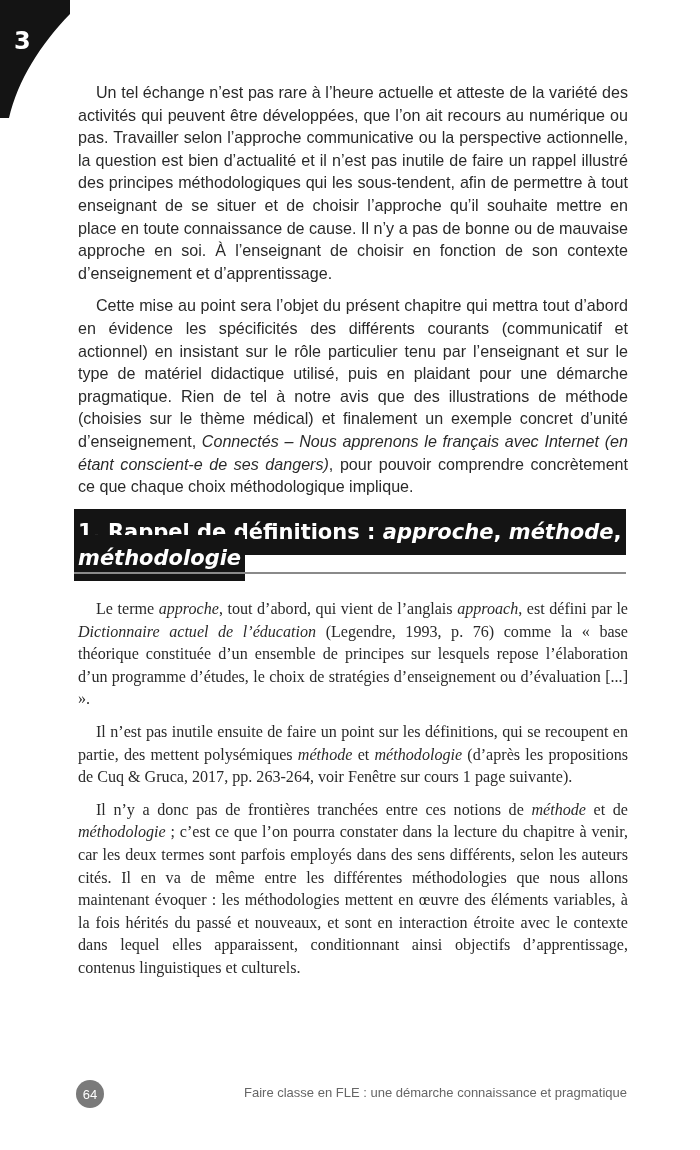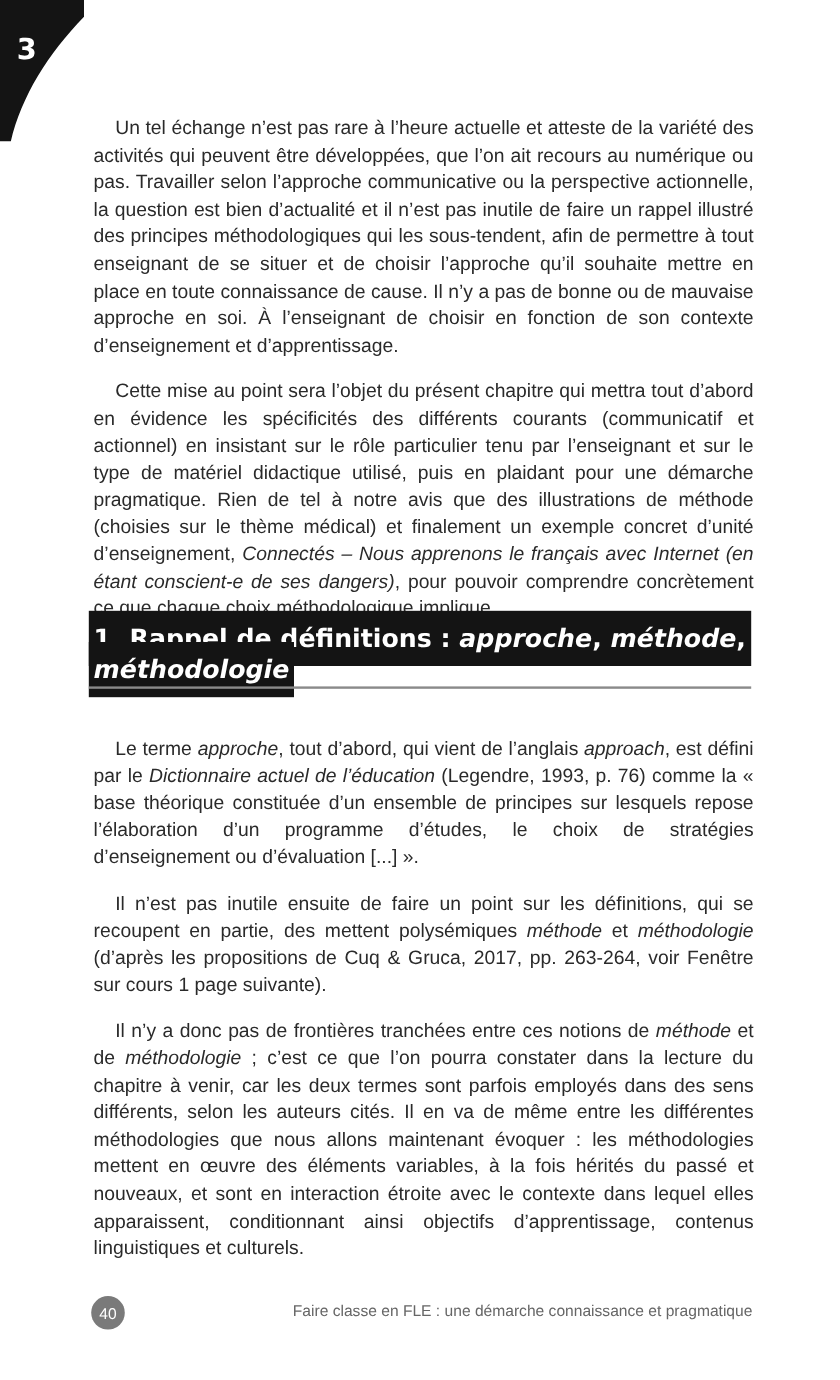--- a/index.html
+++ b/index.html
@@ -3,21 +3,21 @@
 <meta charset="utf-8">
 <style>
   html, body { margin: 0; padding: 0; background: #ffffff; }
   body { width: 700px; height: 1150px; position: relative; overflow: hidden;
          font-family: "Liberation Sans", "DejaVu Sans", sans-serif; color: #2a2a2a; }
   .tab-shape { position: absolute; left: 0; top: 0; width: 70px; height: 118px; }
   .chapter-number { position: absolute; left: 14px; top: 27px; color: #fff;
                     font-weight: bold; font-size: 24px; font-family: "DejaVu Sans", sans-serif; }
   .text-block { position: absolute; left: 78px; width: 550px; font-size: 16.1px;
                 line-height: 22.6px; text-align: justify; text-align-last: left; }
-  .text-block p { margin: 16px 0 10px 0; text-indent: 18px; }
+  .text-block p { margin: 1px 0 10px 0; text-indent: 18px; }
   .text-block i { font-style: italic; }
   .heading-wrap { position: absolute; left: 74px; top: 519px; width: 552px; }
   .heading { font-family: "DejaVu Sans", sans-serif; font-weight: bold; font-size: 21px;
              line-height: 26px; color: #fff; }
   .heading span.bg { background: #141414; padding: 11px 4px; box-decoration-break: clone;
                      -webkit-box-decoration-break: clone; }
   .heading i { font-style: italic; }
   .heading-rule { position: absolute; left: 0; right: 0; top: 53px; height: 1.5px; background: #8a8a8a; }
   .page-badge { position: absolute; left: 76px; top: 1080px; width: 28px; height: 28px;
                 border-radius: 50%; background: #7a7a7a; color: #fff; font-size: 13px;
@@ -35,20 +35,20 @@
 <div class="text-block" style="top:80px;">
   <p>Un tel échange n’est pas rare à l’heure actuelle et atteste de la variété des activités qui peuvent être développées, que l’on ait recours au numérique ou pas. Travailler selon l’approche communicative ou la perspective actionnelle, la question est bien d’actualité et il n’est pas inutile de faire un rappel illustré des principes méthodologiques qui les sous-tendent, afin de permettre à tout enseignant de se situer et de choisir l’approche qu’il souhaite mettre en place en toute connaissance de cause. Il n’y a pas de bonne ou de mauvaise approche en soi. À l’enseignant de choisir en fonction de son contexte d’enseignement et d’apprentissage.</p>
   <p><span>Cette mise au point sera l’objet du présent chapitre qui mettra tout d’abord en évidence les spécificités des différents courants (communicatif et actionnel) en insistant sur le rôle particulier tenu par l’enseignant et sur le type de matériel didactique utilisé, puis en plaidant pour une démarche pragmatique. Rien de tel à notre avis que des illustrations de méthode (choisies sur le thème médical) et finalement un exemple concret d’unité d’enseignement, </span><i>Connectés – Nous apprenons le français avec Internet (en étant conscient-e de ses dangers)</i><span>, pour pouvoir comprendre concrètement ce que chaque choix méthodologique implique.</span></p>
 </div>
 
 <div class="heading-wrap">
   <div class="heading"><span class="bg"><span>1. Rappel de définitions : </span><i>approche</i><span>, </span><i>méthode</i><span>,</span><br><i>méthodologie</i></span></div>
   <div class="heading-rule"></div>
 </div>
 
-<div class="text-block" style="top:597px;">
+<div class="text-block" style="top:597px;font-family:Liberation Serif, serif;">
   <p><span>Le terme </span><i>approche</i><span>, tout d’abord, qui vient de l’anglais </span><i>approach</i><span>, est défini par le </span><i>Dictionnaire actuel de l’éducation</i><span> (Legendre, 1993, p. 76) comme la « base théorique constituée d’un ensemble de principes sur lesquels repose l’élaboration d’un programme d’études, le choix de stratégies d’enseignement ou d’évaluation [...] ».</span></p>
   <p><span>Il n’est pas inutile ensuite de faire un point sur les définitions, qui se recoupent en partie, des mettent polysémiques </span><i>méthode</i><span> et </span><i>méthodologie</i><span> (d’après les propositions de Cuq &amp; Gruca, 2017, pp. 263-264, voir Fenêtre sur cours 1 page suivante).</span></p>
   <p><span>Il n’y a donc pas de frontières tranchées entre ces notions de </span><i>méthode</i><span> et de </span><i>méthodologie</i><span> ; c’est ce que l’on pourra constater dans la lecture du chapitre à venir, car les deux termes sont parfois employés dans des sens différents, selon les auteurs cités. Il en va de même entre les différentes méthodologies que nous allons maintenant évoquer : les méthodologies mettent en œuvre des éléments variables, à la fois hérités du passé et nouveaux, et sont en interaction étroite avec le contexte dans lequel elles apparaissent, conditionnant ainsi objectifs d’apprentissage, contenus linguistiques et culturels.</span></p>
 </div>
 
-<div class="page-badge">40</div>
+<div class="page-badge">64</div>
 <div class="running-footer">Faire classe en FLE : une démarche connaissance et pragmatique</div>
 
 </body></html>

